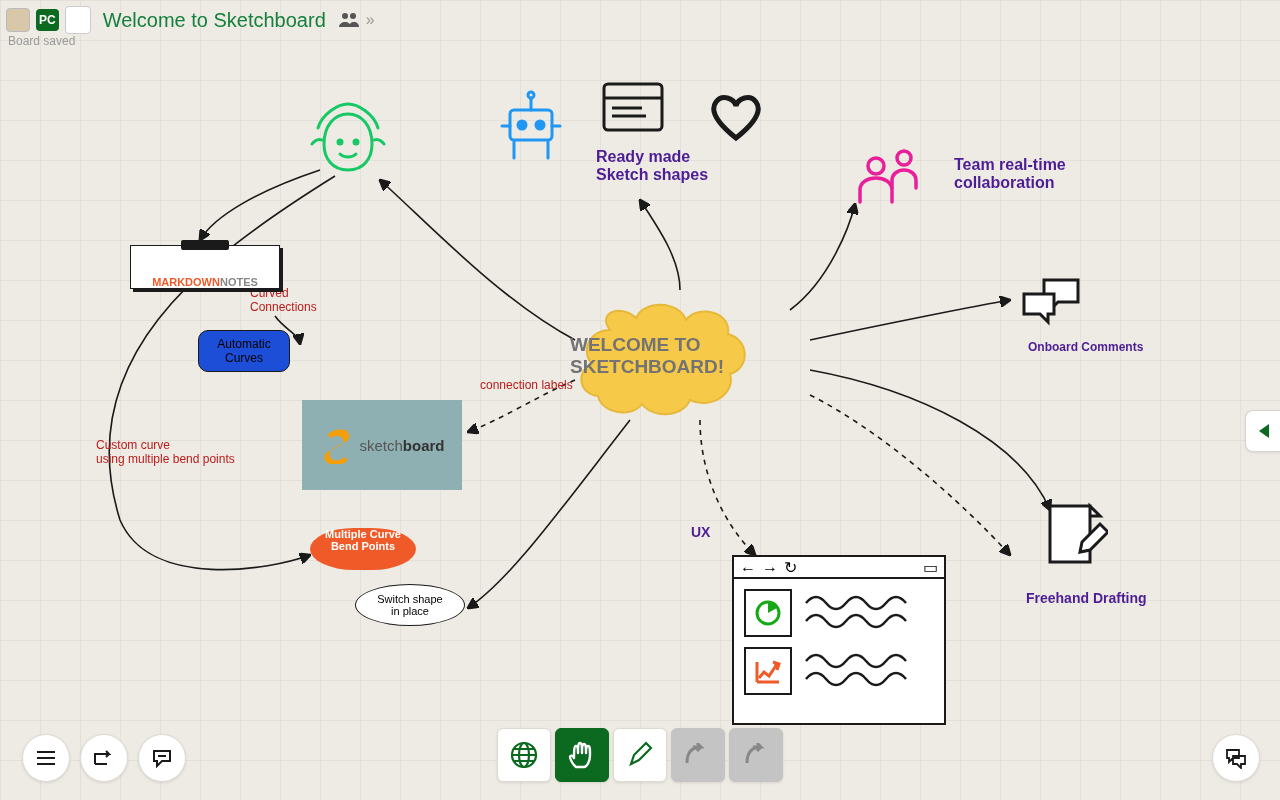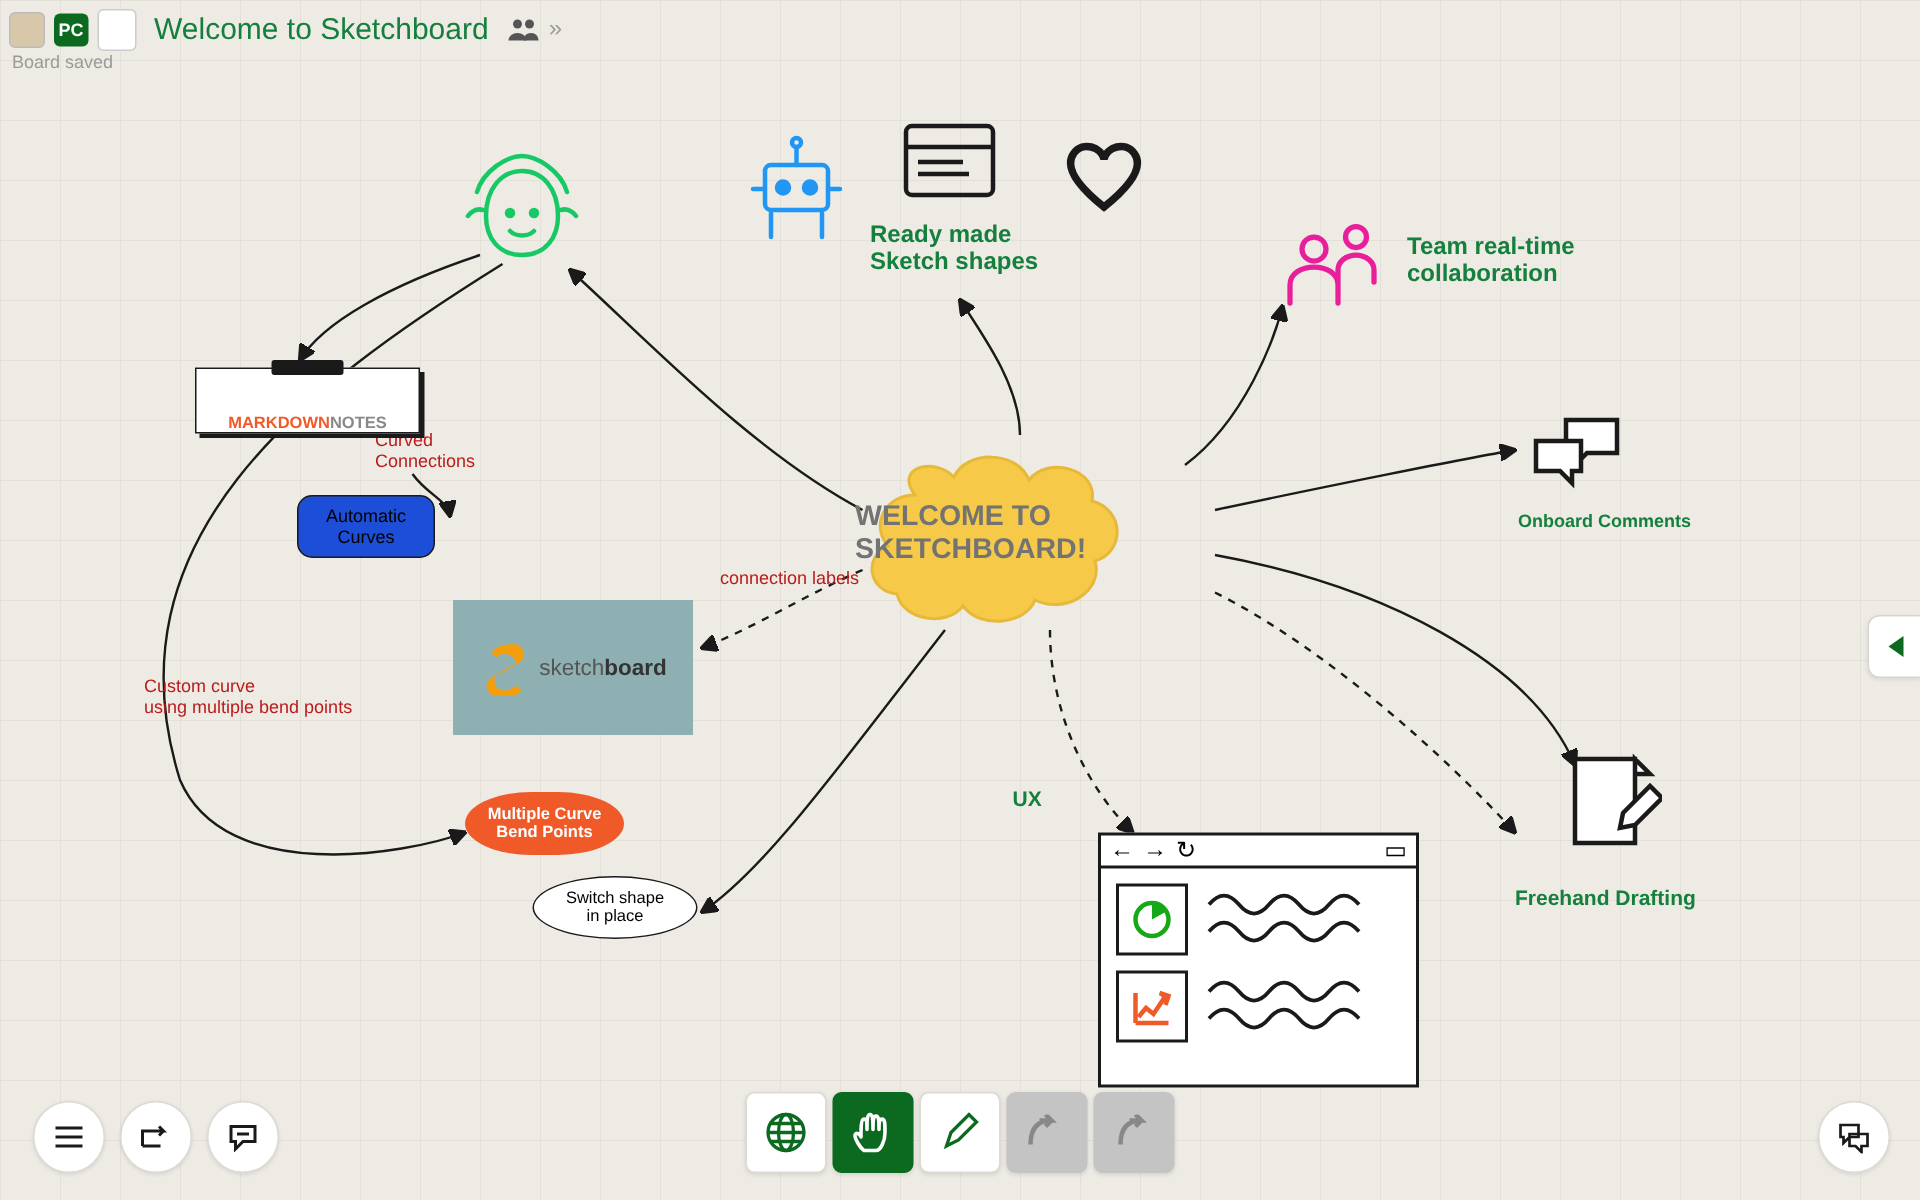--- a/index.html
+++ b/index.html
@@ -21,34 +21,34 @@
   .bl{position:absolute;left:22px;bottom:18px;display:flex;gap:10px;}
   .circlebtn{width:46px;height:46px;border-radius:50%;background:#fff;border:1px solid #dcdad3;display:flex;align-items:center;justify-content:center;box-shadow:0 1px 3px rgba(0,0,0,.1);}
   
   .bc{position:absolute;left:50%;bottom:18px;transform:translateX(-50%);display:flex;gap:4px;}
   .sqbtn{width:52px;height:52px;border-radius:6px;background:#fff;border:1px solid #dcdad3;display:flex;align-items:center;justify-content:center;box-shadow:0 1px 3px rgba(0,0,0,.1);}
   .sqbtn.active{background:#0b6a20;border-color:#0b6a20;}
   .sqbtn.muted{background:#c4c4c4;border-color:#c4c4c4;}
   
   .br{position:absolute;right:20px;bottom:18px;}
   
-  .node{position:absolute;font-size:12px;color:#15803d;}
+  .node{position:absolute;font-size:12px;color:#4c1d95;margin-left:16px;}
   .bold{font-weight:bold;}
   
   .cloud{position:absolute;left:570px;top:290px;width:240px;height:130px;}
   .cloud-txt{position:absolute;left:0;right:0;top:44px;text-align:left;font-weight:bold;font-size:19px;color:#737373;}
   
   .mdcard{position:absolute;left:130px;top:245px;width:148px;height:42px;background:#fff;border:1px solid #1a1a1a;display:flex;align-items:flex-end;justify-content:center;box-shadow:3px 3px 0 #1a1a1a;}
   .mdcard .tape{position:absolute;top:-6px;left:50%;transform:translateX(-50%);width:48px;height:10px;background:#1a1a1a;border-radius:2px;}
   .mdcard span.mk{color:#f05a28;font-weight:bold;font-size:11px;}
   .mdcard span.nt{color:#888;font-weight:bold;font-size:11px;}
   
   .rbox{position:absolute;border:1.5px solid #1a1a1a;border-radius:10px;background:#1d4ed8;font-size:12px;padding:6px 10px;text-align:center;}
   
-  .pill{position:absolute;left:310px;top:528px;width:106px;height:42px;background:#f05a28;border-radius:50%/60%;color:#fff;font-size:11px;font-weight:bold;display:flex;align-items:center;justify-content:center;text-align:center;}
+  .pill{position:absolute;left:310px;top:528px;width:106px;height:42px;background:#f05a28;border-radius:50%/60%;color:#fff;font-size:11px;font-weight:bold;display:flex;justify-content:center;text-align:center;}
   
   .ell{position:absolute;left:355px;top:584px;width:108px;height:40px;border:1.5px solid #1a1a1a;border-radius:50%;background:#fff;display:flex;align-items:center;justify-content:center;font-size:11px;text-align:center;}
   
   .sblogo{position:absolute;left:302px;top:400px;width:160px;height:90px;background:#8fb0b2;display:flex;align-items:center;justify-content:center;gap:6px;color:#505050;}
   .sblogo .S{width:34px;height:38px;border-radius:6px;}
   .sblogo .txt{font-size:15px;}
   
   .browser{position:absolute;left:732px;top:555px;width:210px;height:166px;background:#fff;border:2.5px solid #1a1a1a;}
   .browser .bar{height:20px;border-bottom:2px solid #1a1a1a;display:flex;align-items:center;gap:6px;padding:0 6px;}
   .browser .cell{border:2px solid #1a1a1a;width:44px;height:44px;display:flex;align-items:center;justify-content:center;}
@@ -189,21 +189,21 @@
 
   <div class="node bold" style="left:675px;top:524px;font-size:14px">UX</div>
 
   <div class="lbl" style="left:480px;top:378px">connection labels</div>
 
   <div class="lbl" style="left:250px;top:286px">
     <div>Curved</div>
       <div>Connections</div>
   </div>
 
-  <div class="lbl" style="left:96px;top:450px">
+  <div class="lbl" style="left:96px;top:438px">
     <div>Custom curve</div>
       <div>using multiple bend points</div>
   </div>
 
   <div class="mdcard">
     <div class="tape"></div>
     <span class="mk">MARKDOWN</span>
       <span class="nt"> NOTES</span>
   </div>
 

